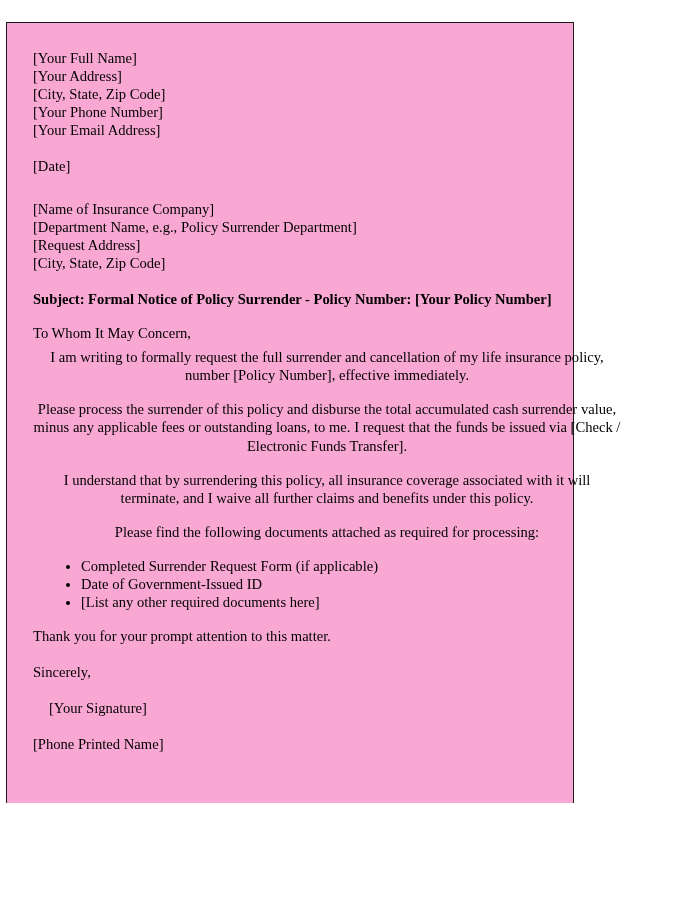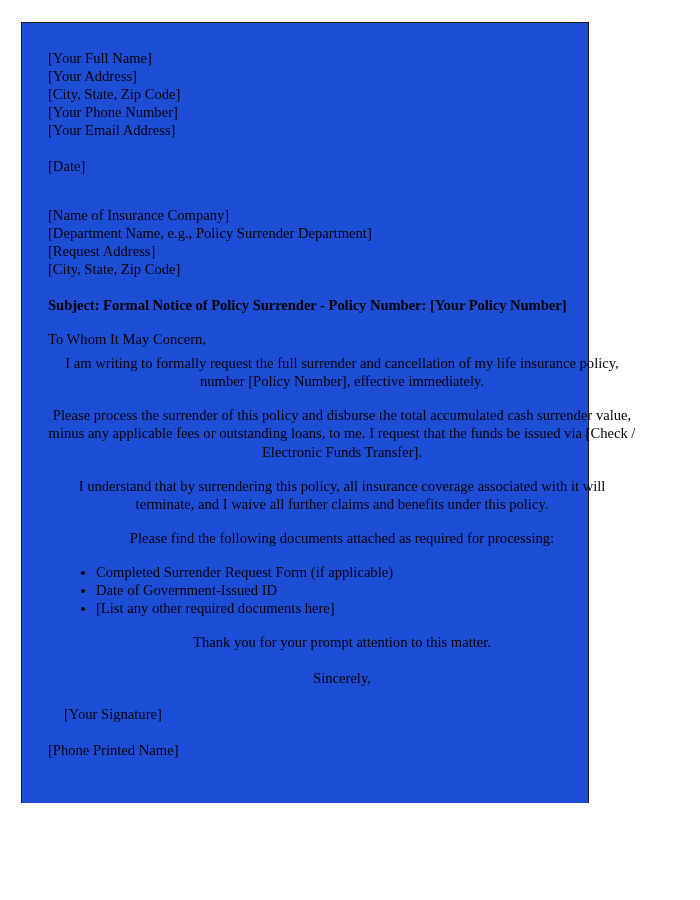--- a/index.html
+++ b/index.html
@@ -11,51 +11,51 @@
     width: 700px;
     height: 900px;
     position: relative;
     font-family: "Liberation Serif", "DejaVu Serif", serif;
     color: #000000;
     overflow: hidden;
   }
 
   #page-frame {
     position: absolute;
-    left: 21px;
+    left: 6px;
     top: 22px;
     width: 568px;
     height: 781px;
     border-left: 1.3px solid #1a1a1a;
     border-right: 1.3px solid #1a1a1a;
     border-top: 1.3px solid #1a1a1a;
     border-bottom: none;
     box-sizing: border-box;
-    background: #1d4ed8;
+    background: #f9a8d4;
   }
 
   #letter-body {
     position: absolute;
     left: 26px;
     top: 26px;
     width: 588px;
     font-size: 14.6px;
     line-height: 18.1px;
   }
 
   .addr-block {
     margin: 0 0 18px 0;
   }
   .addr-line {
     display: block;
     white-space: nowrap;
   }
 
   .single-line {
-    margin: 0 0 30px 0;
+    margin: 0 0 24px 0;
     white-space: nowrap;
   }
 
   .subject-line {
     margin: 0 0 16px 0;
     font-weight: bold;
     white-space: nowrap;
     letter-spacing: -0.05px;
     font-family: Liberation Serif, serif;
   }
@@ -75,21 +75,20 @@
     list-style-type: disc;
   }
   ul.doc-list li {
     margin: 0;
     padding: 0;
     line-height: 18.1px;
   }
 
   .closing {
     margin: 0 0 18px 0;
-    text-align: center;
   }
   .sig-line {
     margin: 0 0 18px 16px;
   }
   .printed-name {
     margin: 0;
   }
 </style>
 </head>
 <body>

